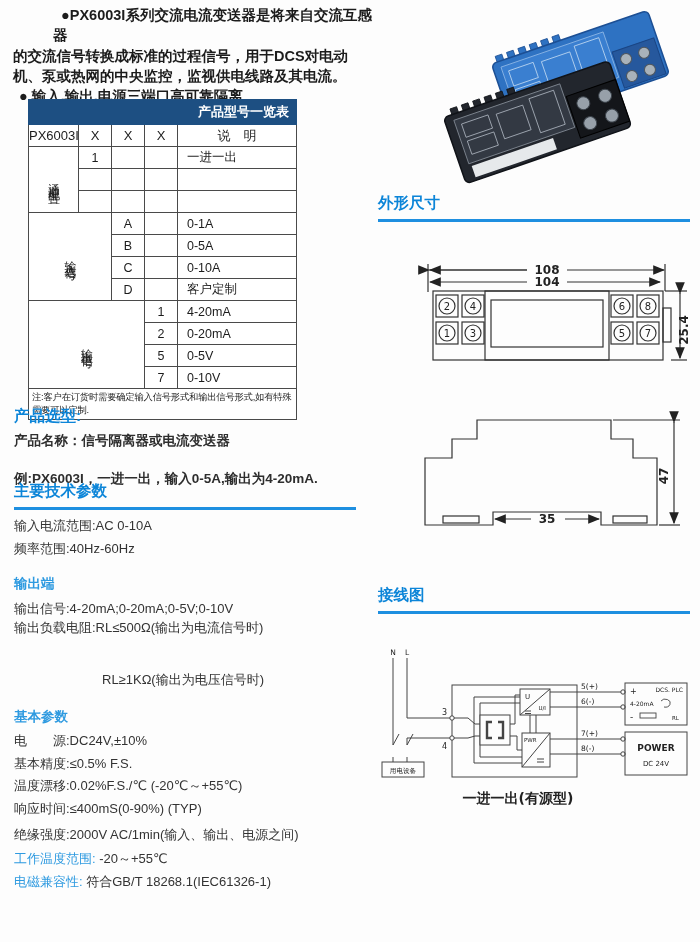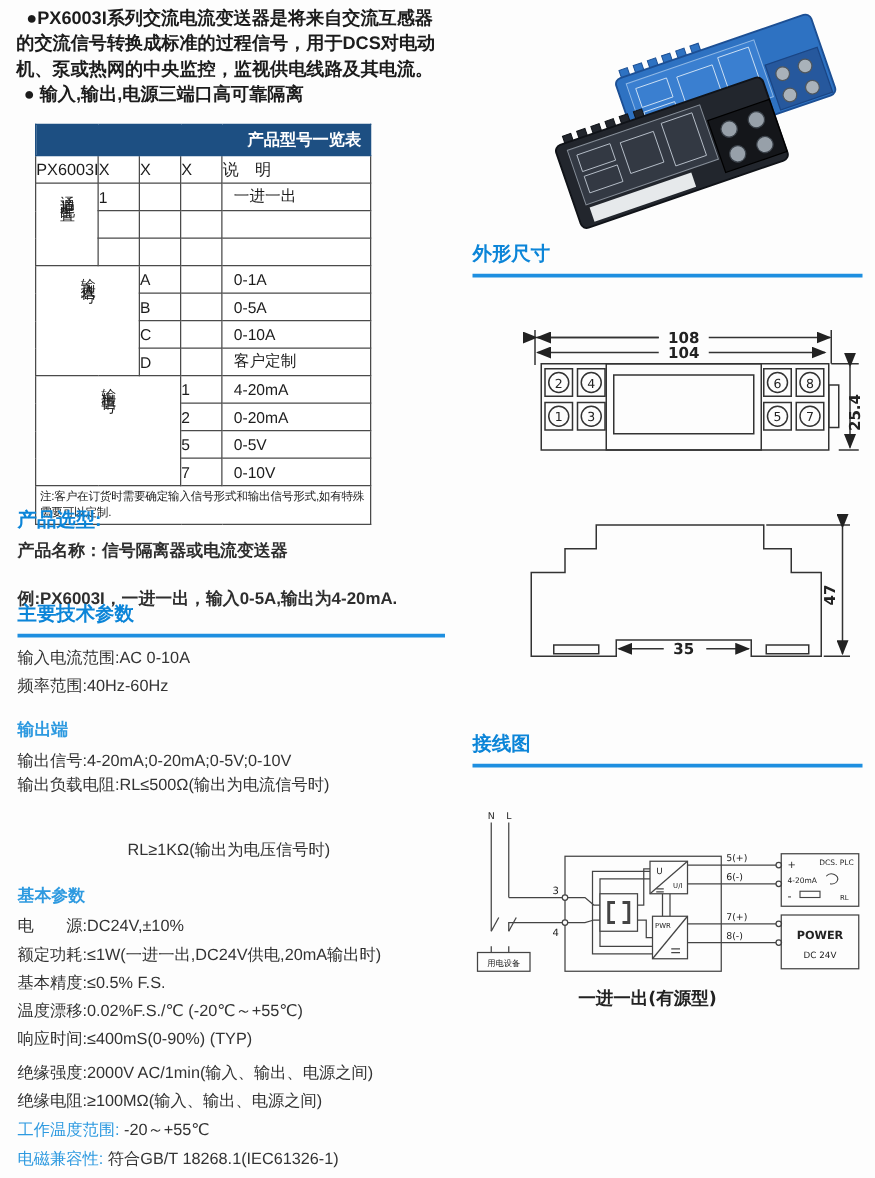--- a/index.html
+++ b/index.html
@@ -4,21 +4,21 @@
 <style>
   html,body{margin:0;padding:0;}
   body{width:700px;height:942px;position:relative;background:#fdfdfd;overflow:hidden;
        font-family:"Liberation Sans","DejaVu Sans",sans-serif;color:#222;}
   
   .intro{position:absolute;left:13px;top:5px;width:364px;font-size:14.5px;font-weight:bold;
          color:#1c1c1c;line-height:1.4;}
   
   .model-table{position:absolute;left:28px;top:99px;border-collapse:collapse;table-layout:fixed;
                width:268px;font-size:12.5px;color:#1c1c1c;background:#fff;}
-  .model-table td{border:1px solid #4a4a4a;height:21px;padding:0;overflow:hidden;}
+  .model-table td{border:1px solid #4a4a4a;height:21px;text-align:center;padding:0;overflow:hidden;}
   .model-table .t-title{background:#1d4f82;color:#ffffff;font-weight:bold;font-size:13px;
                         text-align:right;padding:3px 7px;height:15px;border:1px solid #1d4f82;}
   .model-table .t-head td{font-size:13px;}
   .model-table .c0{font-size:11px;}
   .model-table .cd{text-align:left;padding-left:9px;}
   .model-table .vlabel{writing-mode:vertical-lr;text-orientation:upright;letter-spacing:3px;
                        font-size:12px;vertical-align:middle;}
   .model-table .t-note{font-size:9.3px;text-align:left;padding:2px 3px;height:14px;letter-spacing:-0.2px;}
   
   .sec-head{font-size:15.5px;font-weight:bold;color:#0c85d8;}
@@ -44,21 +44,21 @@
   .wire-head{position:absolute;left:378px;top:585px;width:312px;}
   .dims-svg{position:absolute;left:375px;top:240px;}
   .wire-svg{position:absolute;left:378px;top:645px;}
   svg text{font-family:"DejaVu Sans","Liberation Sans",sans-serif;fill:#222;}
   svg .dimtxt{font-family:"DejaVu Serif","Liberation Serif",serif;font-weight:bold;}
 </style>
 </head>
 <body>
 
 <div class="intro">
-  <div style="text-indent:8px;">●PX6003I系列交流电流变送器是将来自交流互感器</div>
+  <div style="text-indent:8px;margin-left:40px;">●PX6003I系列交流电流变送器是将来自交流互感器</div>
   <div>的交流信号转换成标准的过程信号，用于DCS对电动</div>
   <div>机、泵或热网的中央监控，监视供电线路及其电流。</div>
   <div style="text-indent:6px;">● 输入,输出,电源三端口高可靠隔离</div>
 </div>
 
 <table class="model-table">
   <colgroup>
       <col style="width:50px">
       <col style="width:33px">
       <col style="width:33px">
@@ -152,26 +152,24 @@
   <div class="spec first">输入电流范围:AC 0-10A</div>
   <div class="spec">频率范围:40Hz-60Hz</div>
 
   <div class="subhead sh-out">输出端</div>
   <div class="spec first">输出信号:4-20mA;0-20mA;0-5V;0-10V</div>
   <div class="spec tight">输出负载电阻:RL≤500Ω(输出为电流信号时)</div>
   <div class="spec tight indent">RL≥1KΩ(输出为电压信号时)</div>
 
   <div class="subhead sh-basic">基本参数</div>
   <div class="spec basic first">电　　源:DC24V,±10%</div>
-  <div class="spec basic">额定功耗:≤1W(一进一出,DC24V供电,20mA输出时)</div>
   <div class="spec basic">基本精度:≤0.5% F.S.</div>
   <div class="spec basic">温度漂移:0.02%F.S./℃  (-20℃～+55℃)</div>
   <div class="spec basic">响应时间:≤400mS(0-90%) (TYP)</div>
   <div class="spec basic" style="margin-top:4px;">绝缘强度:2000V AC/1min(输入、输出、电源之间)</div>
-  <div class="spec basic">绝缘电阻:≥100MΩ(输入、输出、电源之间)</div>
 
   <div class="hl">
     <span class="lbl">工作温度范围:</span><span> -20～+55℃</span>
   </div>
   <div class="hl">
     <span class="lbl">电磁兼容性:</span><span> 符合GB/T 18268.1(IEC61326-1)</span>
   </div>
 </div>
 
 <div class="photo-wrap">

